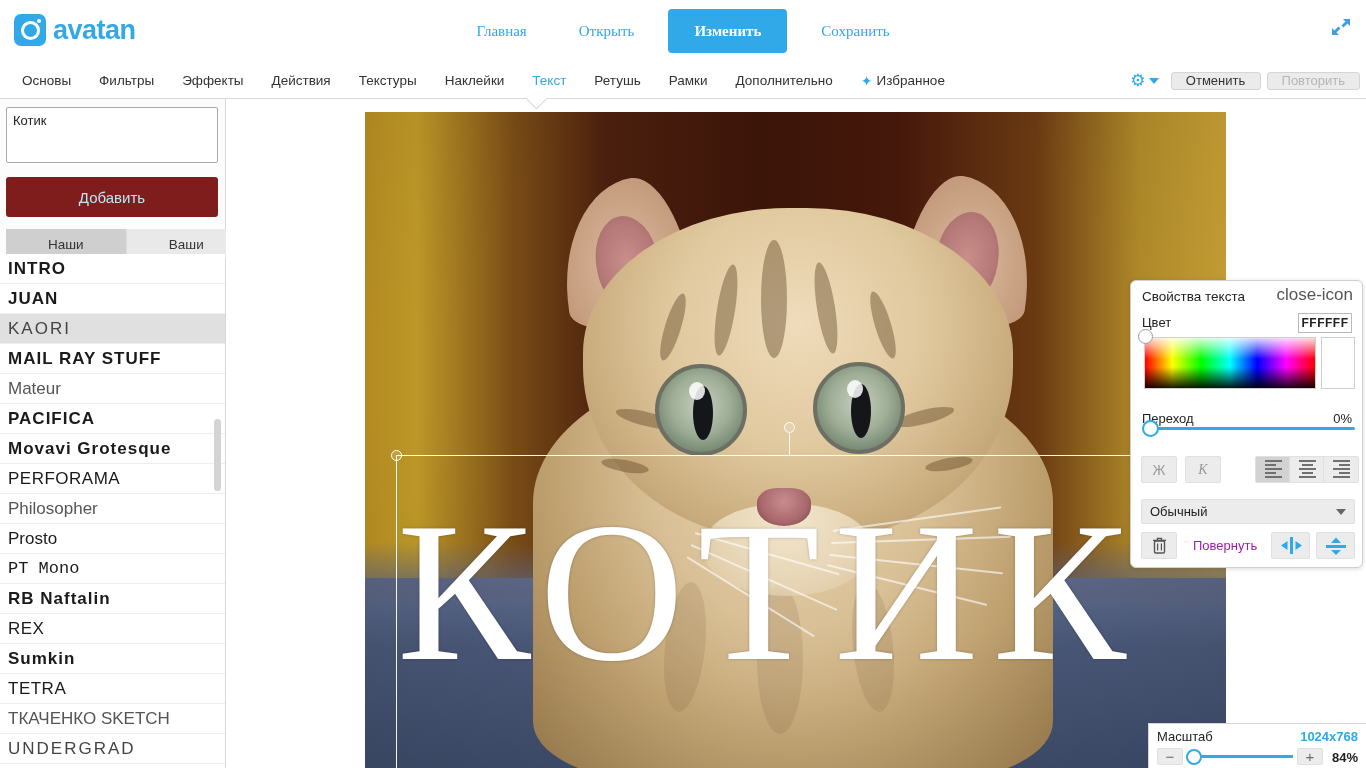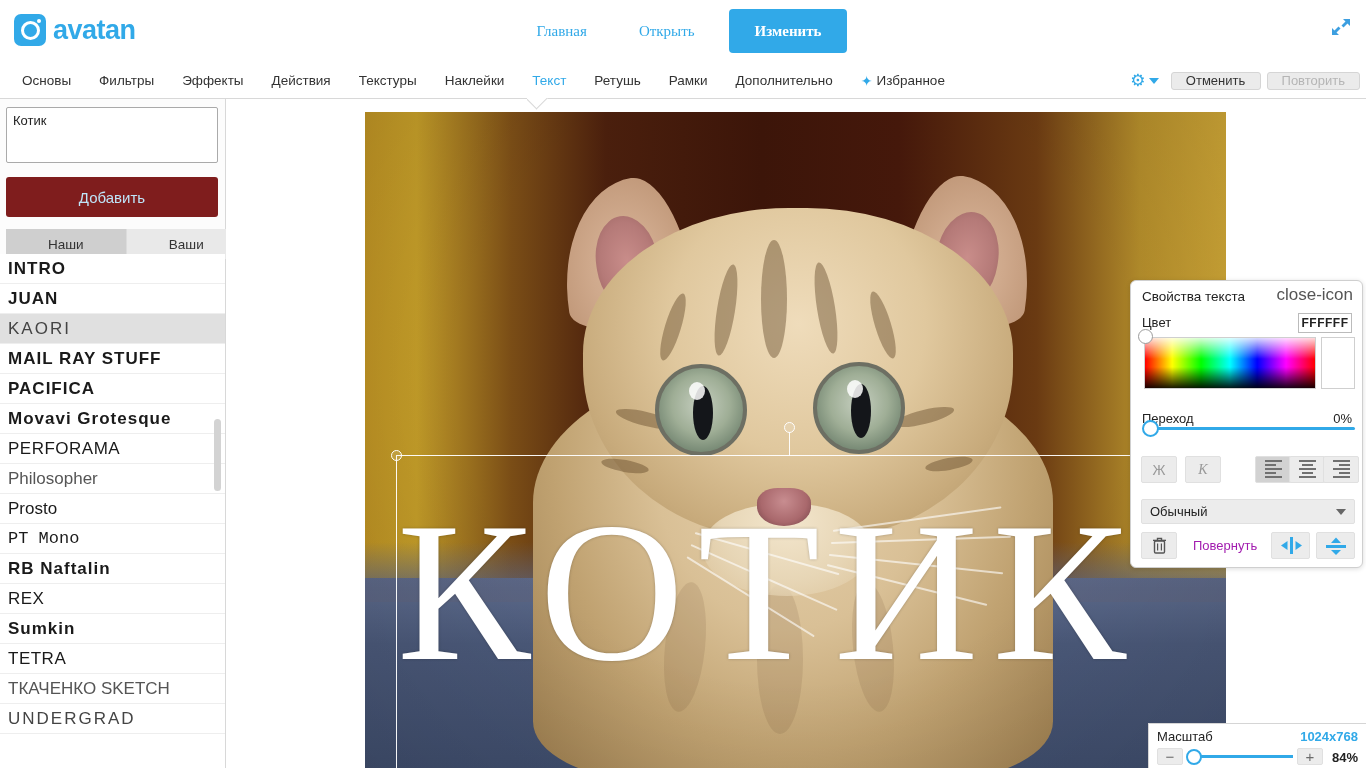--- a/index.html
+++ b/index.html
@@ -400,20 +400,21 @@
         <div class="ring"></div>
           <div class="dot"></div>
       </div>
       <div class="logo-text">avatan</div>
     </div>
 
     <div class="topnav">
       <div class="topnav-item">Главная</div>
       <div class="topnav-item">Открыть</div>
       <div class="topnav-item btn">Изменить</div>
+      <div class="topnav-item">Сохранить</div>
     </div>
 
     <div class="collapse-icon">
       <svg width="22" height="22" viewBox="0 0 22 22">
         <path d="M13 3 L20 3 L20 10 L17.5 7.5 L13.5 11.5 L11.5 9.5 L15.5 5.5 Z" fill="#3d9fe0"></path>
         <path d="M9 19 L2 19 L2 12 L4.5 14.5 L8.5 10.5 L10.5 12.5 L6.5 16.5 Z" fill="#3d9fe0"></path>
       </svg>
     </div>
   </div>
 
@@ -454,20 +455,21 @@
     <div class="tabs-row">
       <div class="seg-tab active">Наши</div>
       <div class="seg-tab">Ваши</div>
     </div>
 
     <div class="font-list" id="font-list">
         <div class="font-row f-bold"><span>INTRO</span></div>
         <div class="font-row f-bold"><span>JUAN</span></div>
         <div class="font-row f-thin selected"><span>KAORI</span></div>
         <div class="font-row f-bold"><span>MAIL RAY STUFF</span></div>
+        <div class="font-row f-light"><span>Mateur</span></div>
         <div class="font-row f-bold"><span>PACIFICA</span></div>
         <div class="font-row f-bold"><span>Movavi Grotesque</span></div>
         <div class="font-row f-cond"><span>PERFORAMA</span></div>
         <div class="font-row f-light"><span>Philosopher</span></div>
         <div class="font-row "><span>Prosto</span></div>
         <div class="font-row f-mono"><span>PT Mono</span></div>
         <div class="font-row f-bold"><span>RB Naftalin</span></div>
         <div class="font-row f-cond"><span>REX</span></div>
         <div class="font-row f-bold"><span>Sumkin</span></div>
         <div class="font-row f-cond"><span>TETRA</span></div>

